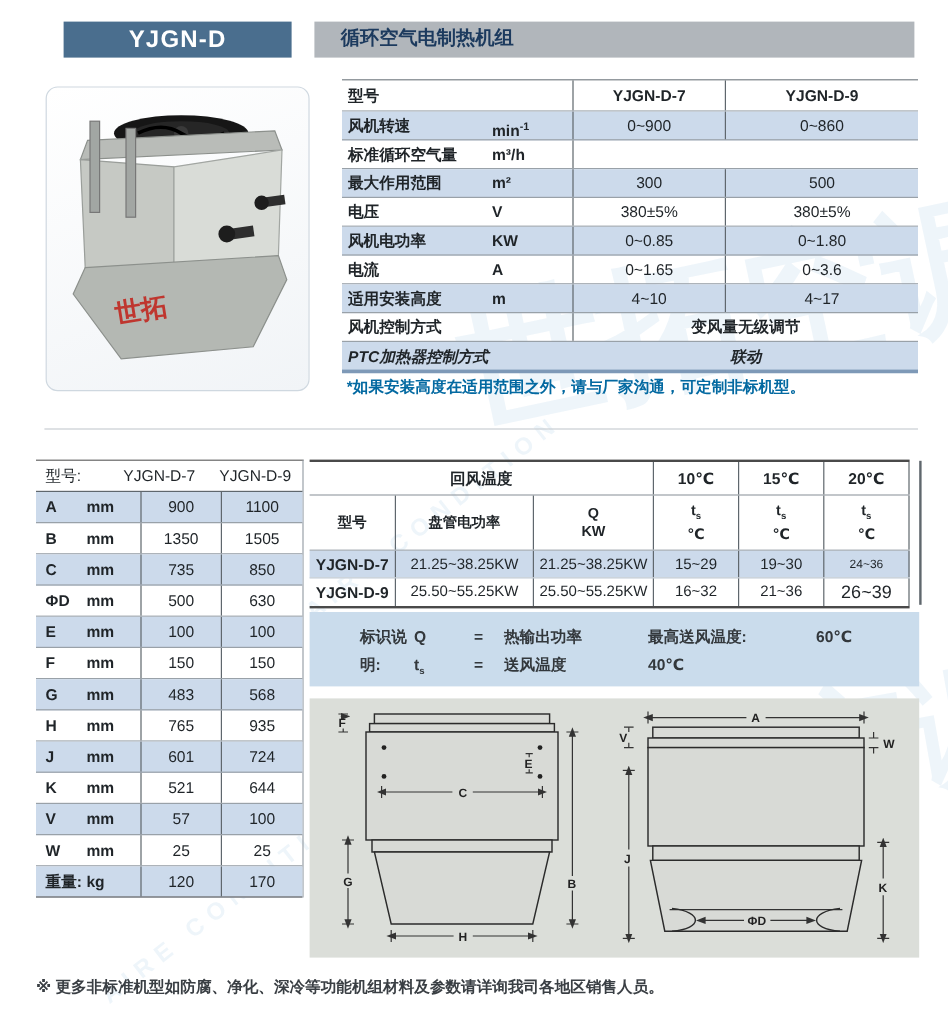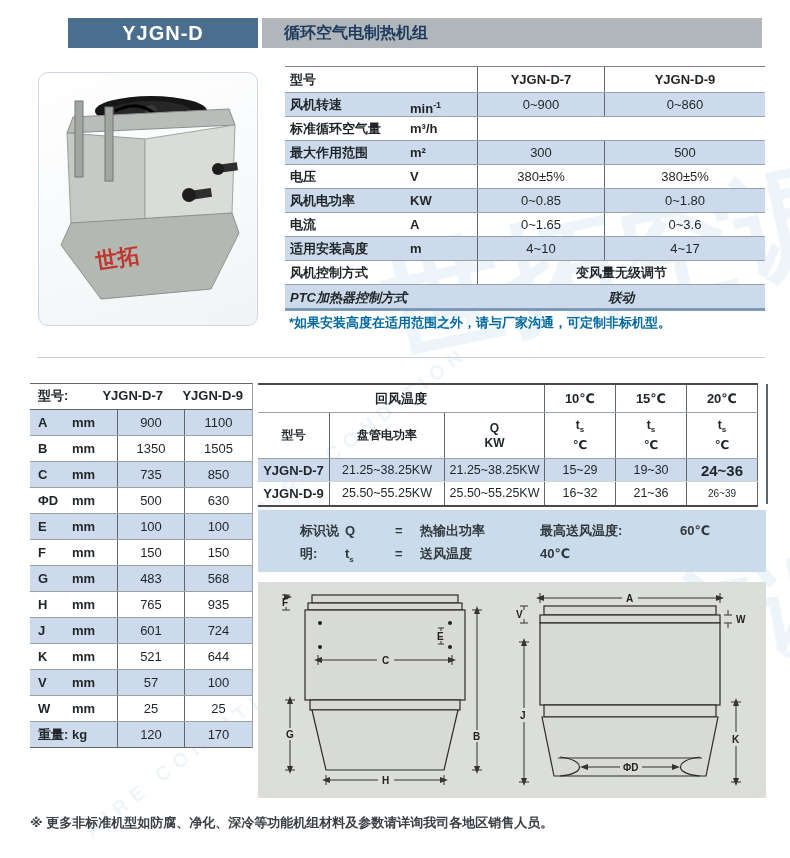--- a/index.html
+++ b/index.html
@@ -4,21 +4,21 @@
 <style>
   html,body{margin:0;padding:0;}
   .page{position:relative;width:790px;height:858px;background:#ffffff;overflow:hidden;
         font-family:"Liberation Sans","DejaVu Sans",sans-serif;color:#1f2428;}
   .abs{position:absolute;}
 
   
   .wm{position:absolute;color:rgba(70,140,205,0.09);font-weight:700;pointer-events:none;white-space:nowrap;}
 
   
-  .hdr-model{left:68px;top:18px;width:190px;height:30px;background:#4a6e8e;color:#ffffff;
+  .hdr-model{left:53px;top:18px;width:190px;height:30px;background:#4a6e8e;color:#ffffff;
              font-size:20px;font-weight:700;text-align:center;line-height:30px;letter-spacing:1px;}
   .hdr-title{left:262px;top:18px;width:500px;height:30px;background:#b1b6bb;color:#1c3a5e;
              font-size:16px;font-weight:700;line-height:30px;padding-left:22px;box-sizing:border-box;}
 
   
   .photo{left:38px;top:72px;width:218px;height:252px;border:1px solid #cfd8e0;border-radius:10px;
          background:linear-gradient(160deg,#ffffff 0%,#f1f4f7 100%);}
 
   
   .spec{left:285px;top:66px;width:480px;border-top:1px solid #7a8288;font-size:13px;}
@@ -41,21 +41,21 @@
 
   
   .dims{left:30px;top:383px;width:222px;border-top:1.5px solid #666;border-right:1px solid #99a1a8;font-size:13px;}
   .drow{display:flex;height:26px;line-height:26px;border-bottom:1px solid #99a1a8;box-sizing:border-box;}
   .drow.blue{background:#ccdaeb;}
   .dc{box-sizing:border-box;height:100%;}
   .dc-name{width:42px;padding-left:8px;font-weight:700;}
   .dc-unit{width:46px;border-right:1px solid #5f676d;font-weight:700;}
   .dc-v1{width:67px;border-right:1px solid #5f676d;text-align:center;}
   .dc-v2{width:67px;text-align:center;}
-  .dhead{display:flex;height:26px;line-height:26px;border-bottom:1px solid #5f676d;font-weight:700;box-sizing:border-box;align-items:flex-end;}
+  .dhead{display:flex;height:26px;line-height:26px;border-bottom:1px solid #5f676d;font-weight:400;box-sizing:border-box;}
   .dh-label{width:55px;padding-left:8px;}
   .dh-m{width:83px;text-align:center;}
   .dh-m2{width:80px;text-align:center;}
 
   
   .heat{left:258px;top:383px;width:500px;border-top:2px solid #4a4a4a;border-bottom:2px solid #4a4a4a;font-size:12.5px;}
   .hrow{display:flex;box-sizing:border-box;}
   .hr1{height:28px;line-height:28px;border-bottom:1px solid #9aa1a8;}
   .hr2{height:46px;border-bottom:1px solid #9aa1a8;}
   .hr3{height:23px;line-height:23px;background:#ccdaeb;border-bottom:1px solid #cdd3d8;}
@@ -309,29 +309,29 @@
           <span><span>t</span><sub class="s">s</sub></span>
           <span>℃</span>
         </div>
     </div>
     <div class="hrow hr3">
       <div class="hc hc-model hd-model">YJGN-D-7</div>
       <div class="hc hc-coil">21.25~38.25KW</div>
       <div class="hc hc-q">21.25~38.25KW</div>
       <div class="hc hc-temp" style="font-weight:400;font-size:12.5px;">15~29</div>
       <div class="hc hc-temp" style="font-weight:400;font-size:12.5px;">19~30</div>
-      <div class="hc hc-temp" style="font-weight:700;font-size:15px;">24~36</div>
+      <div class="hc hc-temp" style="font-weight:400;font-size:10px;">24~36</div>
     </div>
     <div class="hrow hr4">
       <div class="hc hc-model hd-model">YJGN-D-9</div>
       <div class="hc hc-coil">25.50~55.25KW</div>
       <div class="hc hc-q">25.50~55.25KW</div>
       <div class="hc hc-temp" style="font-weight:400;font-size:12.5px;">16~32</div>
       <div class="hc hc-temp" style="font-weight:400;font-size:12.5px;">21~36</div>
-      <div class="hc hc-temp" style="font-weight:400;font-size:10px;">26~39</div>
+      <div class="hc hc-temp" style="font-weight:400;font-size:15px;">26~39</div>
     </div>
   </div>
   <div class="abs dblline"></div>
 
   <div class="abs legend">
     <div class="lrow">
       <span class="lg-title">标识说明:</span>
       <span class="lg-sym">Q</span>
       <span class="lg-eq">=</span>
       <span class="lg-desc">热输出功率</span>

